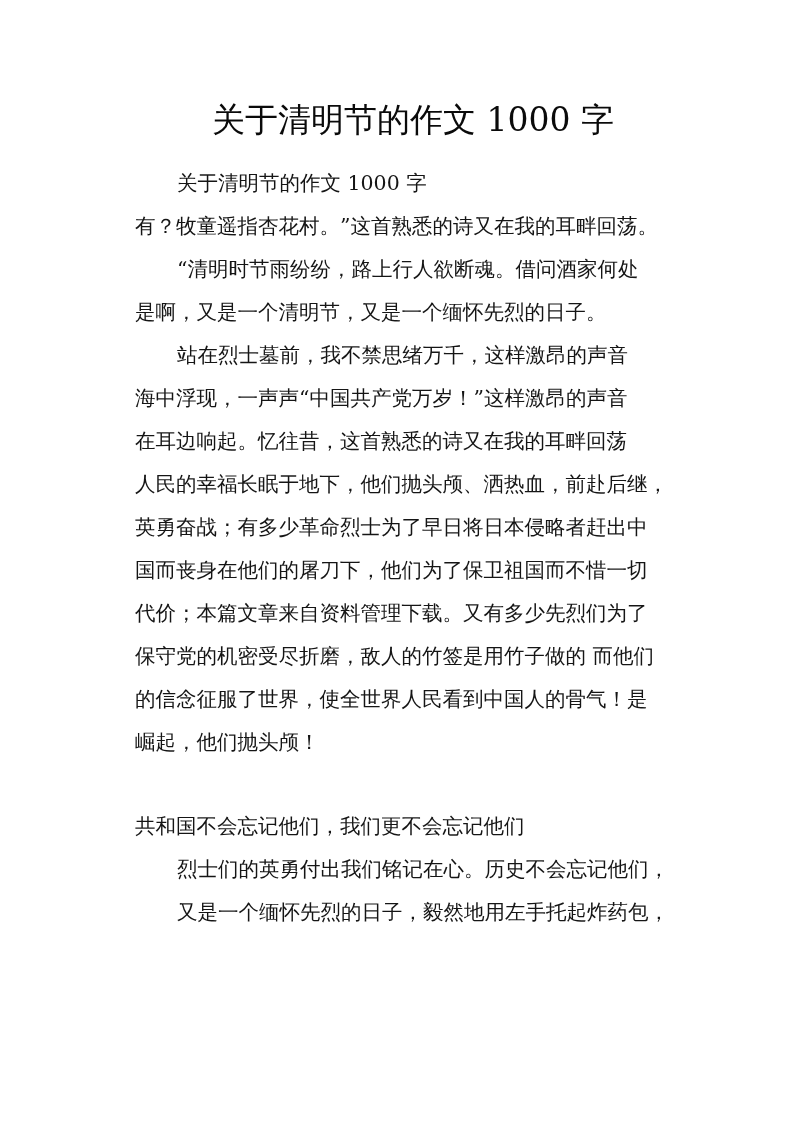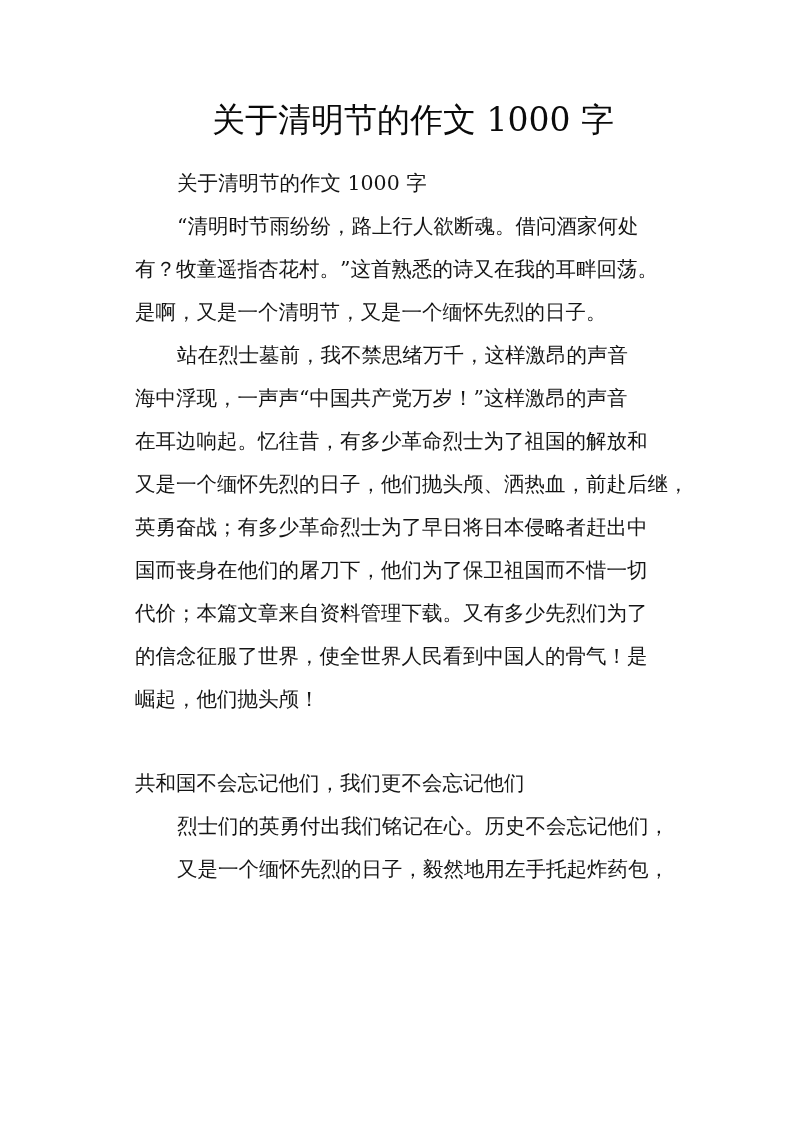--- a/index.html
+++ b/index.html
@@ -14,30 +14,31 @@
   .indent { padding-left: 42px; }
   .gap { height: 41px; }
 </style>
 </head>
 <body>
 
 <div class="page">
   <div class="title">关于清明节的作文 1000 字</div>
   <div class="body">
     <span class="line indent">关于清明节的作文 1000 字</span>
+    <span class="line">有？牧童遥指杏花村。”这首熟悉的诗又在我的耳畔回荡。</span>
     <span class="line indent">“清明时节雨纷纷，路上行人欲断魂。借问酒家何处</span>
-    <span class="line">有？牧童遥指杏花村。”这首熟悉的诗又在我的耳畔回荡。</span>
     <span class="line">是啊，又是一个清明节，又是一个缅怀先烈的日子。</span>
     <span class="line indent">站在烈士墓前，我不禁思绪万千，这样激昂的声音</span>
     <span class="line">海中浮现，一声声“中国共产党万岁！”这样激昂的声音</span>
-    <span class="line">在耳边响起。忆往昔，有多少革命烈士为了祖国的解放和</span>
-    <span class="line">又是一个缅怀先烈的日子，他们抛头颅、洒热血，前赴后继，</span>
+    <span class="line">在耳边响起。忆往昔，这首熟悉的诗又在我的耳畔回荡</span>
+    <span class="line">人民的幸福长眠于地下，他们抛头颅、洒热血，前赴后继，</span>
     <span class="line">英勇奋战；有多少革命烈士为了早日将日本侵略者赶出中</span>
     <span class="line">国而丧身在他们的屠刀下，他们为了保卫祖国而不惜一切</span>
     <span class="line">代价；本篇文章来自资料管理下载。又有多少先烈们为了</span>
+    <span class="line">保守党的机密受尽折磨，敌人的竹签是用竹子做的 而他们</span>
     <span class="line">的信念征服了世界，使全世界人民看到中国人的骨气！是</span>
     <span class="line">崛起，他们抛头颅！</span>
     <span class="line gap"></span>
     <span class="line">共和国不会忘记他们，我们更不会忘记他们</span>
     <span class="line indent">烈士们的英勇付出我们铭记在心。历史不会忘记他们，</span>
     <span class="line indent">又是一个缅怀先烈的日子，毅然地用左手托起炸药包，</span>
   </div>
 </div>
 
 </body></html>

